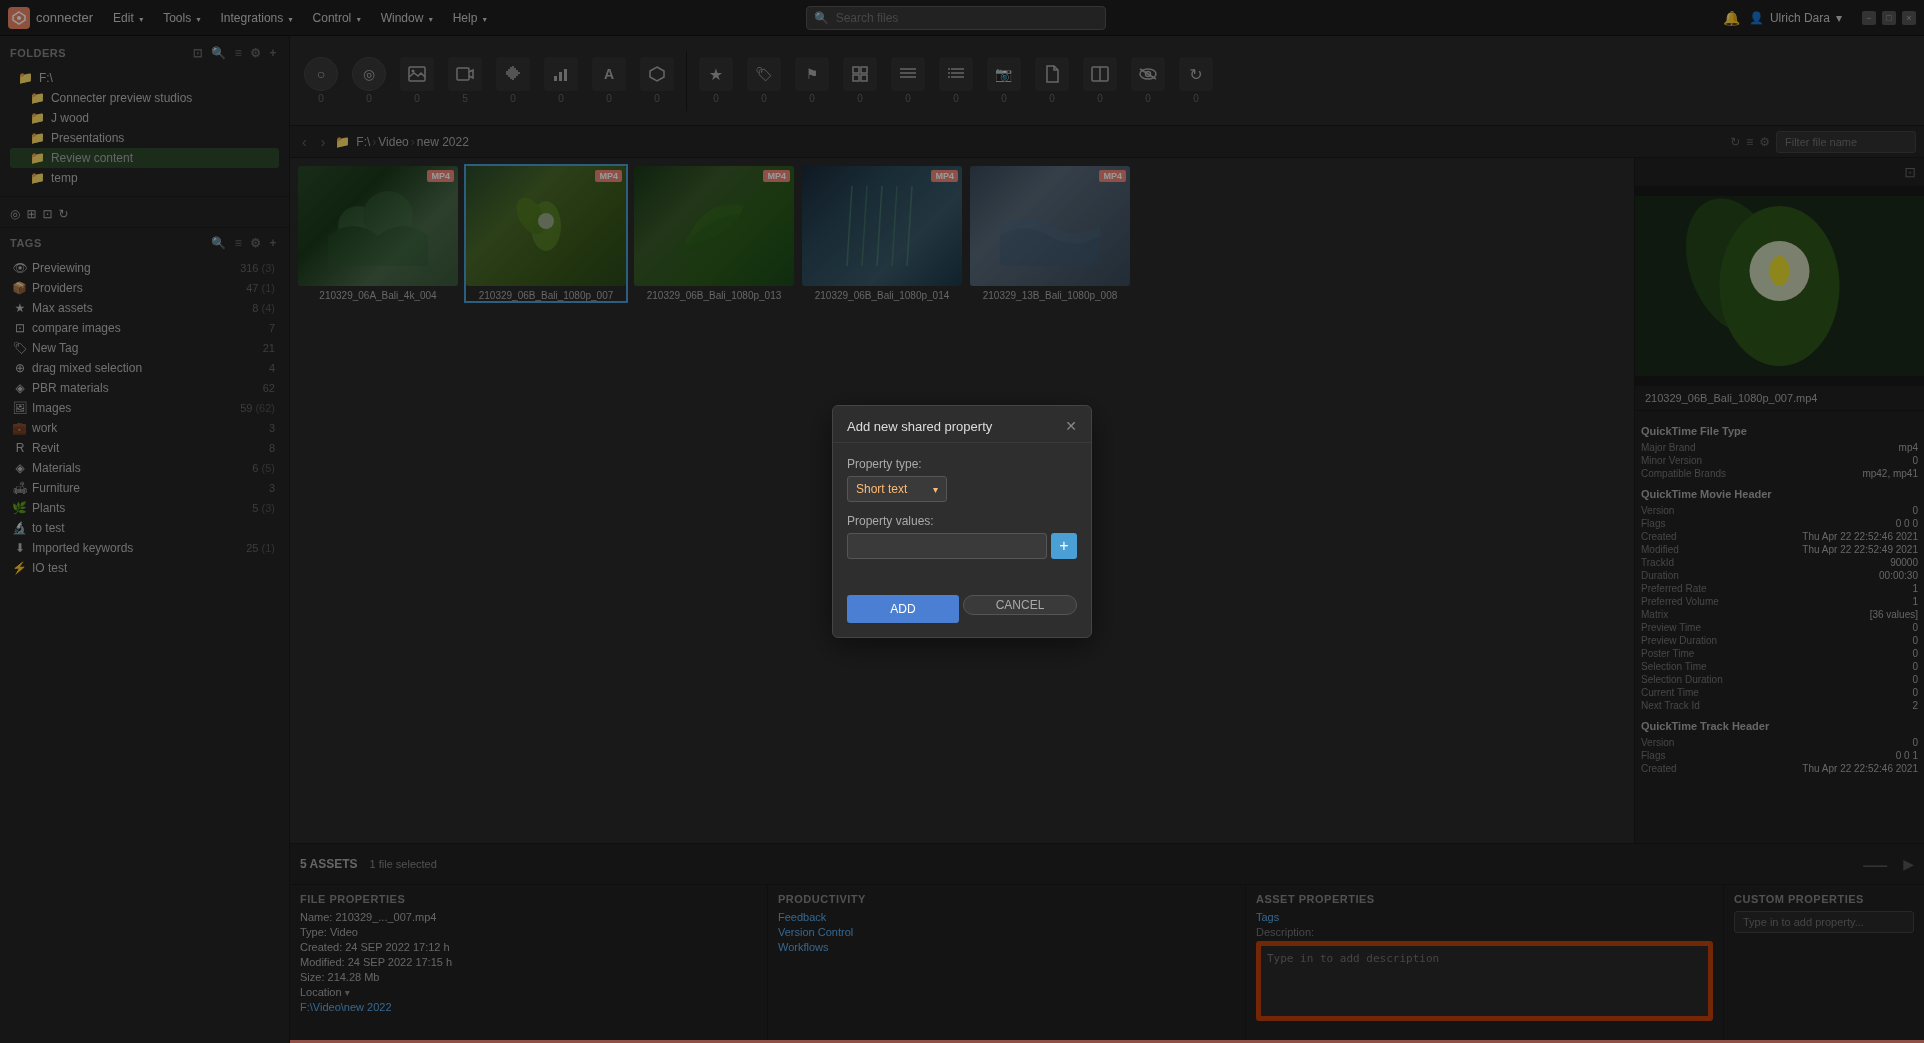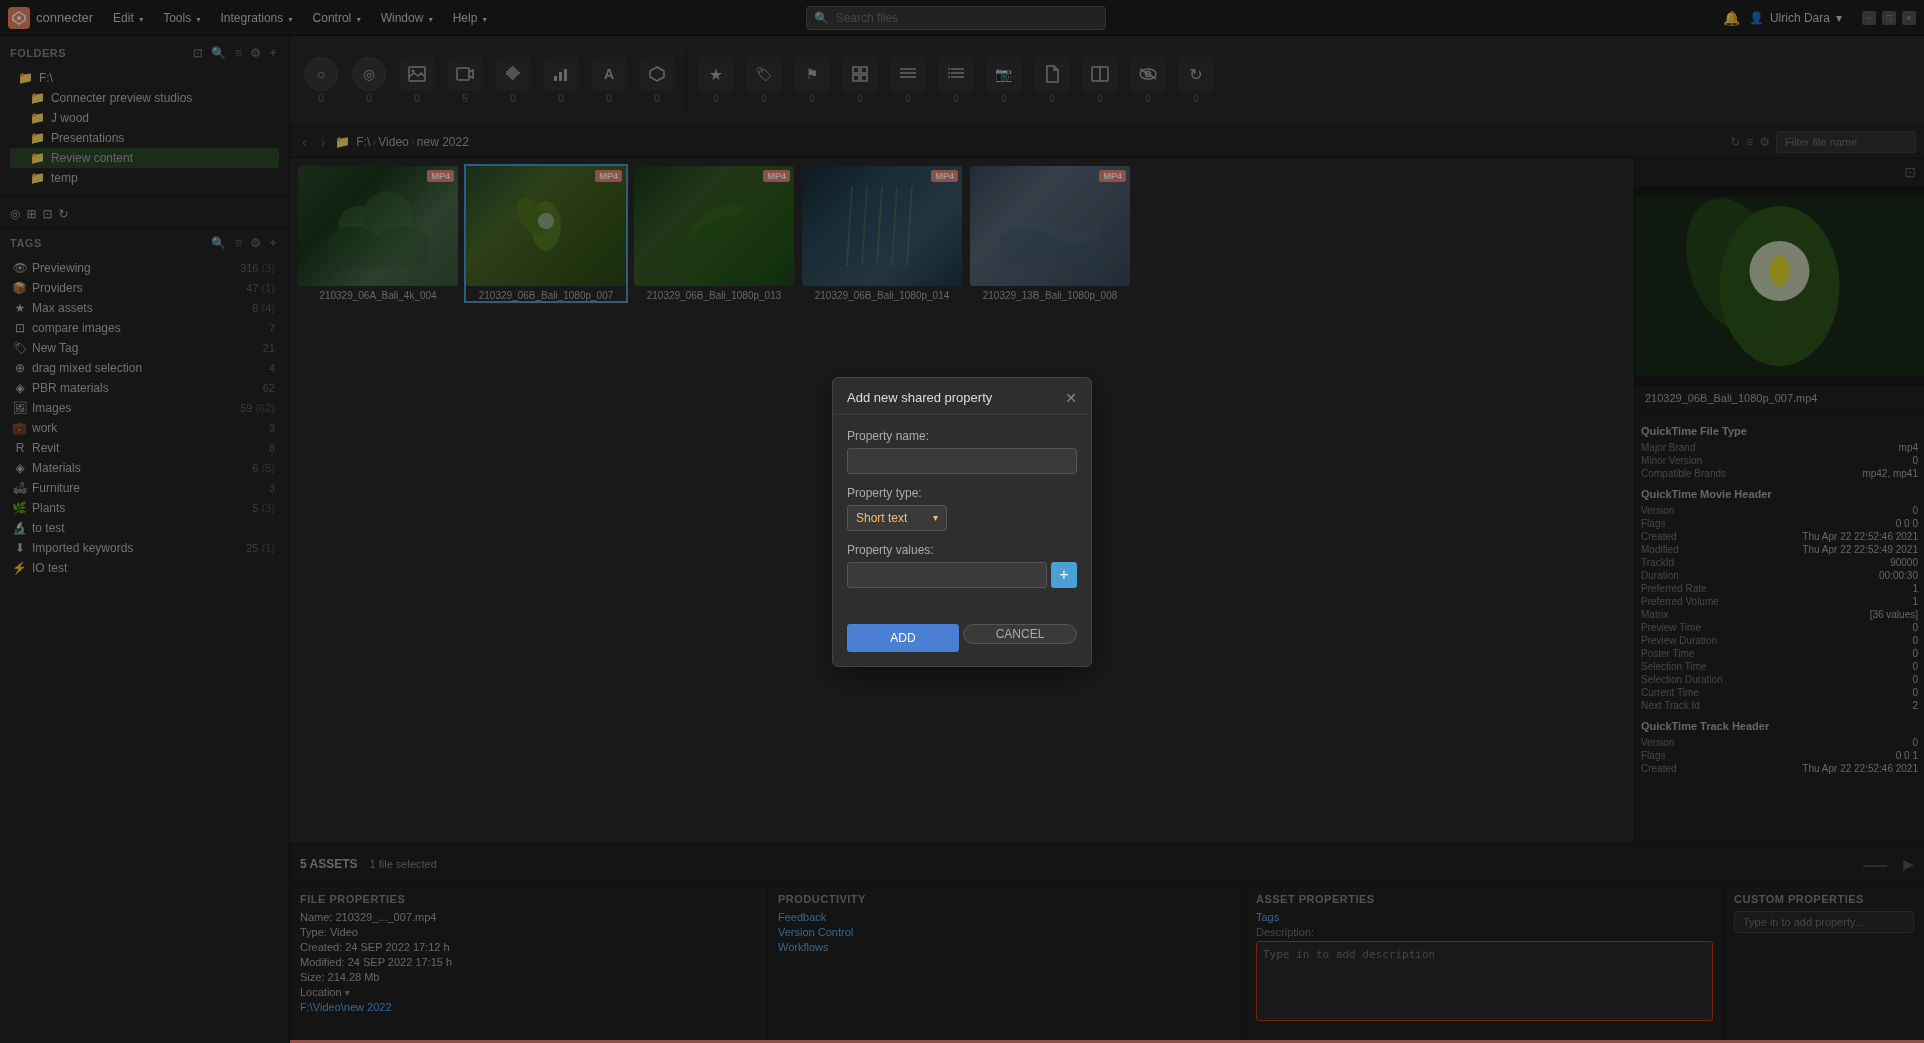--- a/index.html
+++ b/index.html
@@ -90,21 +90,21 @@
     .asset-count { font-size: 12px; color: #aaa; font-weight: 700; }
     .asset-selected { font-size: 11px; color: #888; }
     .bottom-content { display: flex; flex: 1; overflow: hidden; }
     .bottom-section { flex: 1; padding: 8px 10px; border-right: 1px solid #1a1a1a; overflow-y: auto; }
     .bottom-section:last-child { border-right: none; }
     .bottom-section-title { font-size: 11px; color: #888; font-weight: 600; text-transform: uppercase; letter-spacing: 0.5px; margin-bottom: 6px; }
     .prop-row { display: flex; justify-content: space-between; margin-bottom: 3px; }
     .prop-label { color: #777; font-size: 11px; }
     .prop-value { color: #aaa; font-size: 11px; }
     .link-text { color: #5aabee; font-size: 11px; cursor: pointer; }
-    .description-area { width: 100%; height: 80px; background: #2a2a2a; border: 1px solid #c2410c; border-radius: 3px; padding: 6px; color: #666; font-size: 11px; resize: none; outline: none; }
+    .description-area { width: 100%; height: 80px; background: #2a2a2a; border: 5px solid #c2410c; border-radius: 3px; padding: 6px; color: #666; font-size: 11px; resize: none; outline: none; }
     .custom-prop-input { width: 100%; background: #2a2a2a; border: 1px solid #444; border-radius: 3px; padding: 4px 8px; color: #aaa; font-size: 11px; outline: none; }
 
     
     .modal-overlay { position: fixed; top: 0; left: 0; width: 100%; height: 100%; background: rgba(0,0,0,0.4); display: flex; align-items: center; justify-content: center; z-index: 1000; }
     .modal { background: #2e2e2e; border: 1px solid #444; border-radius: 6px; width: 260px; box-shadow: 0 8px 32px rgba(0,0,0,0.5); }
     .modal-header { display: flex; align-items: center; justify-content: space-between; padding: 12px 14px 8px 14px; border-bottom: 1px solid #3a3a3a; }
     .modal-title { color: #ddd; font-size: 13px; font-weight: 500; }
     .modal-close { color: #888; cursor: pointer; font-size: 14px; background: none; border: none; }
     .modal-body { padding: 14px; }
     .modal-field { margin-bottom: 12px; }
@@ -721,24 +721,20 @@
 </div>
 
 <div class="modal-overlay">
   <div class="modal">
     <div class="modal-header">
       <span class="modal-title">Add new shared property</span>
       <button class="modal-close">✕</button>
     </div>
     <div class="modal-body">
       <div class="modal-field">
-        <label class="modal-label">Property name:</label>
-        <input type="text" class="modal-input" value="" style="">
-      </div>
-      <div class="modal-field">
         <label class="modal-label">Property type:</label>
         <div class="modal-select">
           <div class="modal-dropdown">
             <span>Short text</span>
             <span style="margin-left:auto;font-size:10px;">▾</span>
           </div>
         </div>
       </div>
       <div class="modal-field">
         <label class="modal-label">Property values:</label>

